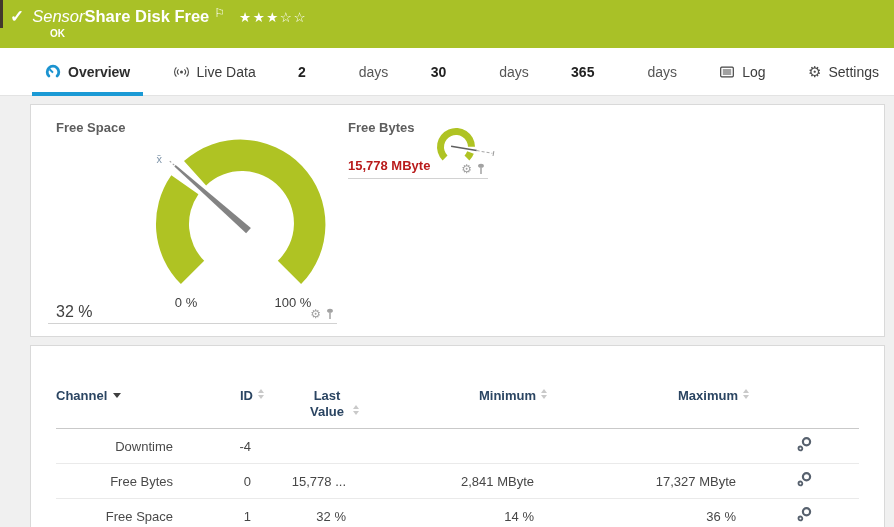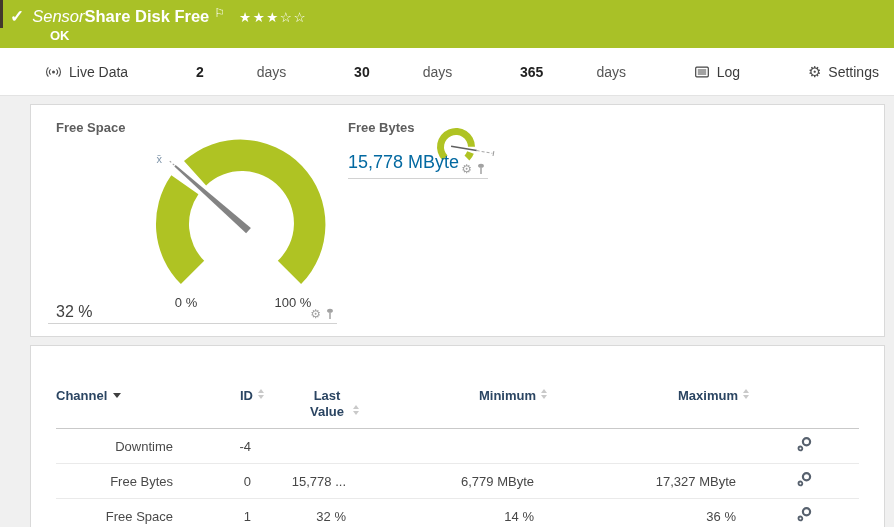--- a/index.html
+++ b/index.html
@@ -10,21 +10,21 @@
   }
 
   
   .hdr { height:48px; background:#a9c127; color:#fff; position:relative; }
   .hdr-line1 { display:flex; align-items:center; padding:6px 0 0 10px; font-size:16.5px; }
   .check-ic { font-size:17px; font-weight:bold; margin-right:8px; }
   .kind { font-style:italic; }
   .title { font-weight:bold; }
   .flag-ic { font-size:12px; margin:-8px 0 0 5px; }
   .stars { font-size:13.5px; letter-spacing:1.5px; margin-left:14px; padding-top:1px; }
-  .status-ok { position:absolute; left:50px; top:28px; font-size:13px; font-weight:bold; }
+  .status-ok { position:absolute; left:50px; top:28px; font-size:10px; font-weight:bold; }
   .notch { position:absolute; left:0; top:0; width:3px; height:28px; background:#43392c; }
 
   
   .tabbar {
     height:48px; background:#fff; border-bottom:1px solid #e3e3e3;
     display:flex; justify-content:space-between; padding:0 2px 0 32px;
   }
   .tab {
     display:flex; align-items:center; gap:7px; padding:0 13px;
     font-size:14px; color:#3c3c3c; position:relative; cursor:pointer; white-space:nowrap;
@@ -41,21 +41,21 @@
   .panel { background:#fff; border:1px solid #d9d9d9; }
   .panel-gauges { height:233px; position:relative; margin-bottom:8px; }
   .panel-table  { height:200px; position:relative; padding:0 25px; }
 
   
   .cell-big { position:absolute; left:17px; top:12px; width:289px; height:207px; border-bottom:1px solid #d2d2d2; }
   .cell-mini { position:absolute; left:317px; top:12px; width:140px; height:62px; border-bottom:1px solid #d2d2d2; }
   .g-title { position:absolute; left:8px; top:3px; font-size:13px; font-weight:bold; color:#5d5d5d; }
   .cell-mini .g-title { left:0; }
   .g-value-big { position:absolute; left:8px; bottom:2px; font-size:16px; color:#414141; }
-  .g-value-mini { position:absolute; left:0; bottom:5px; font-size:18px; font-weight:normal; color:#0369a1; }
+  .g-value-mini { position:absolute; left:0; bottom:5px; font-size:13px; font-weight:bold; color:#b91c1c; }
   .cell-icons { position:absolute; right:2px; bottom:2px; display:flex; align-items:center; gap:4px; color:#a2a2a2; }
   .cell-icons .gear-sm { font-size:12px; font-style:normal; color:#a2a2a2; }
   .svg-big  { position:absolute; left:83px; top:0; overflow:visible; }
   .svg-mini { position:absolute; left:84px; top:6px; overflow:visible; }
   svg text { font-family:"Liberation Sans", sans-serif; }
 
   
   table.ch { width:100%; border-collapse:collapse; font-size:13px; color:#474747; }
   table.ch th {
     color:#2b4562; font-weight:bold; text-align:right; vertical-align:top;
@@ -83,20 +83,27 @@
     <span class="check-ic">✓</span>
     <span class="kind">Sensor</span>
     <span class="title">Share Disk Free</span>
     <span class="flag-ic">⚐</span>
     <span class="stars"><span>★★★</span><span>☆☆</span></span>
   </div>
   <div class="status-ok">OK</div>
 </div>
 
 <div class="tabbar">
+  <div class="tab active">
+    <svg width="16" height="16" viewBox="0 0 16 16">
+      <path d="M3.9 12.1 A5.8 5.8 0 1 1 12.1 12.1" fill="none" stroke="#1b93d0" stroke-width="2.8" stroke-linecap="round"></path>
+      <line x1="8" y1="8.6" x2="4.6" y2="5.2" stroke="#1b93d0" stroke-width="2"></line>
+    </svg>
+    <span>Overview</span>
+  </div>
   <div class="tab">
     <svg width="17" height="16" viewBox="0 0 17 16">
       <circle cx="8.5" cy="8" r="1.5" fill="#4d4d4d"></circle>
       <path d="M5.6 5.4 A3.7 3.7 0 0 0 5.6 10.6" fill="none" stroke="#4d4d4d" stroke-width="1.1"></path>
       <path d="M3.4 3.4 A6.6 6.6 0 0 0 3.4 12.6" fill="none" stroke="#4d4d4d" stroke-width="1.1"></path>
       <path d="M11.4 5.4 A3.7 3.7 0 0 1 11.4 10.6" fill="none" stroke="#4d4d4d" stroke-width="1.1"></path>
       <path d="M13.6 3.4 A6.6 6.6 0 0 1 13.6 12.6" fill="none" stroke="#4d4d4d" stroke-width="1.1"></path>
     </svg>
     <span>Live Data</span>
   </div>
@@ -206,21 +213,21 @@
           <td></td>
           <td class="c-icon"><svg width="17" height="17" viewBox="0 0 17 17">
                 <circle cx="10.5" cy="5.8" r="3.6" fill="none" stroke="#57616e" stroke-width="2.2"></circle>
                 <circle cx="4.4" cy="12.4" r="1.9" fill="none" stroke="#57616e" stroke-width="1.8"></circle>
               </svg></td>
         </tr>
         <tr>
           <td class="c-channel">Free Bytes</td>
           <td>0</td>
           <td>15,778 ...</td>
-          <td>6,779 MByte</td>
+          <td>2,841 MByte</td>
           <td>17,327 MByte</td>
           <td class="c-icon"><svg width="17" height="17" viewBox="0 0 17 17">
                 <circle cx="10.5" cy="5.8" r="3.6" fill="none" stroke="#57616e" stroke-width="2.2"></circle>
                 <circle cx="4.4" cy="12.4" r="1.9" fill="none" stroke="#57616e" stroke-width="1.8"></circle>
               </svg></td>
         </tr>
         <tr>
           <td class="c-channel">Free Space</td>
           <td>1</td>
           <td>32 %</td>

